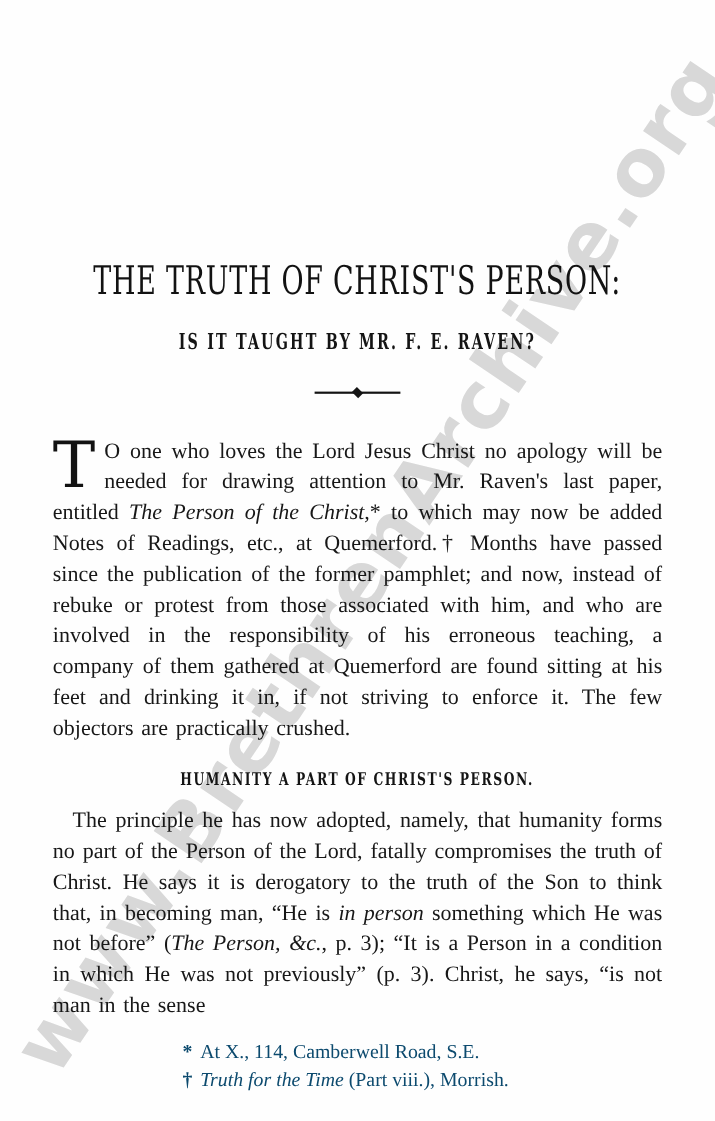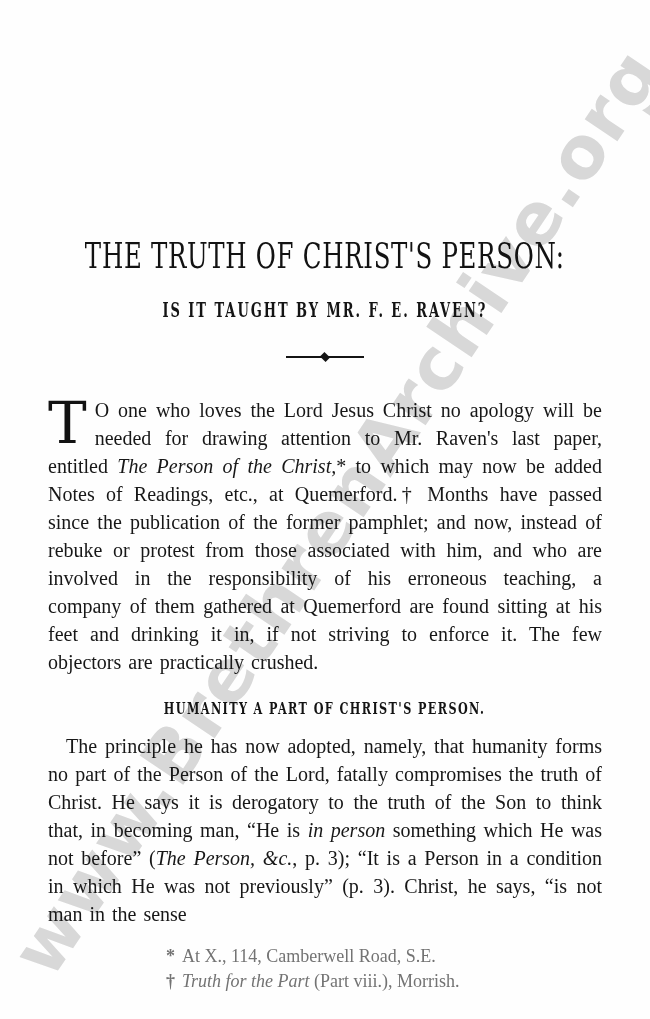--- a/index.html
+++ b/index.html
@@ -106,21 +106,21 @@
     transform: scaleX(0.70);
     color: #141414;
   }
   .para2 { margin-top: 12px; }
   .para2 .first-line-indent { display: inline-block; width: 18px; }
   .footnotes {
     margin-top: 16px;
     margin-left: 118px;
     font-size: 18px;
     line-height: 25px;
-    color: #737373;
+    color: #0c4a6e;
   }
   .fn-marker {
     display: inline-block;
     margin-right: 7px;
     font-weight: bold;
   }
   em { }
 </style>
 </head>
 <body>
@@ -155,18 +155,18 @@
 
     <p class="body-para para2">
       <span class="first-line-indent"></span><span>The principle he has now adopted, namely, that humanity forms no part of the Person of the Lord, fatally compromises the truth of Christ. He says it is derogatory to the truth of the Son to think that, in becoming man, “He is </span><em>in person</em><span> something which He was not before” (</span><em>The Person, &amp;c.</em><span>, p. 3); “It is a Person in a condition in which He was not previously” (p. 3). Christ, he says, “is not man in the sense</span>
     </p>
 
     <div class="footnotes">
       <div class="footnote">
         <span class="fn-marker">*</span><span>At X., 114, Camberwell Road, S.E.</span>
       </div>
       <div class="footnote">
-        <span class="fn-marker">†</span><em>Truth for the Part</em><span> (Part viii.), Morrish.</span>
+        <span class="fn-marker">†</span><em>Truth for the Time</em><span> (Part viii.), Morrish.</span>
       </div>
     </div>
 
   </div>
 </div>
 
 </body></html>

